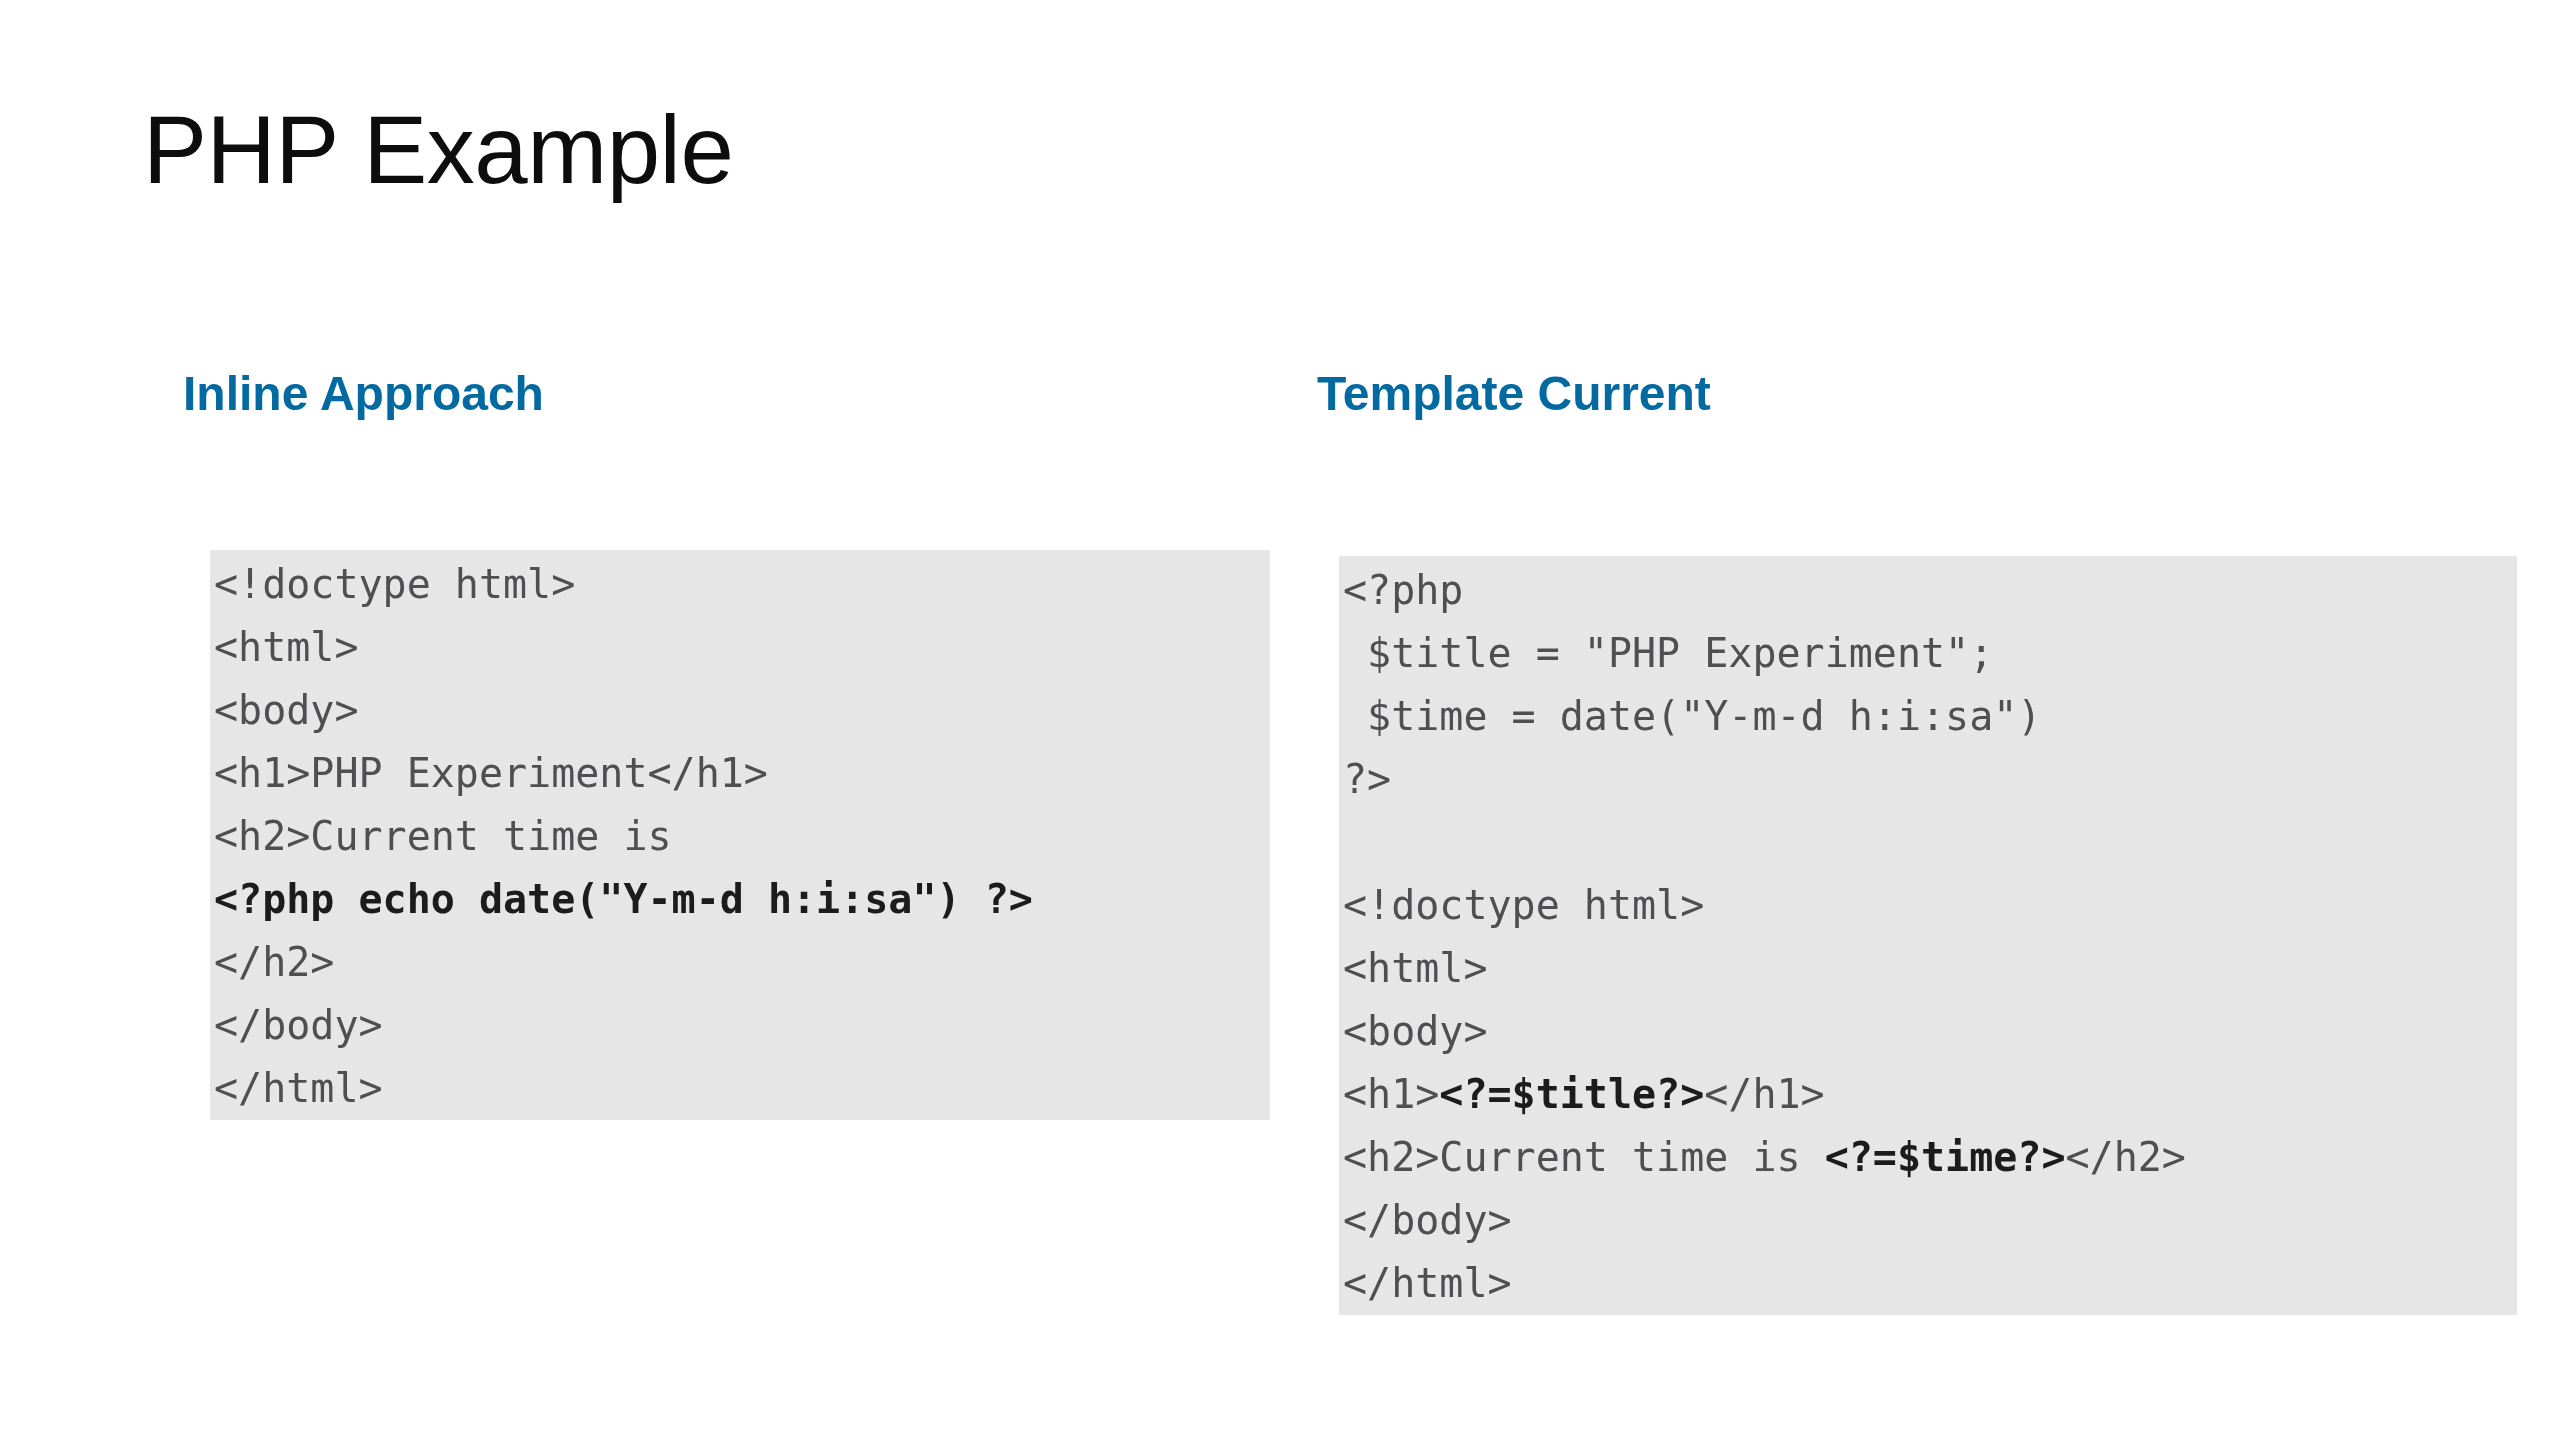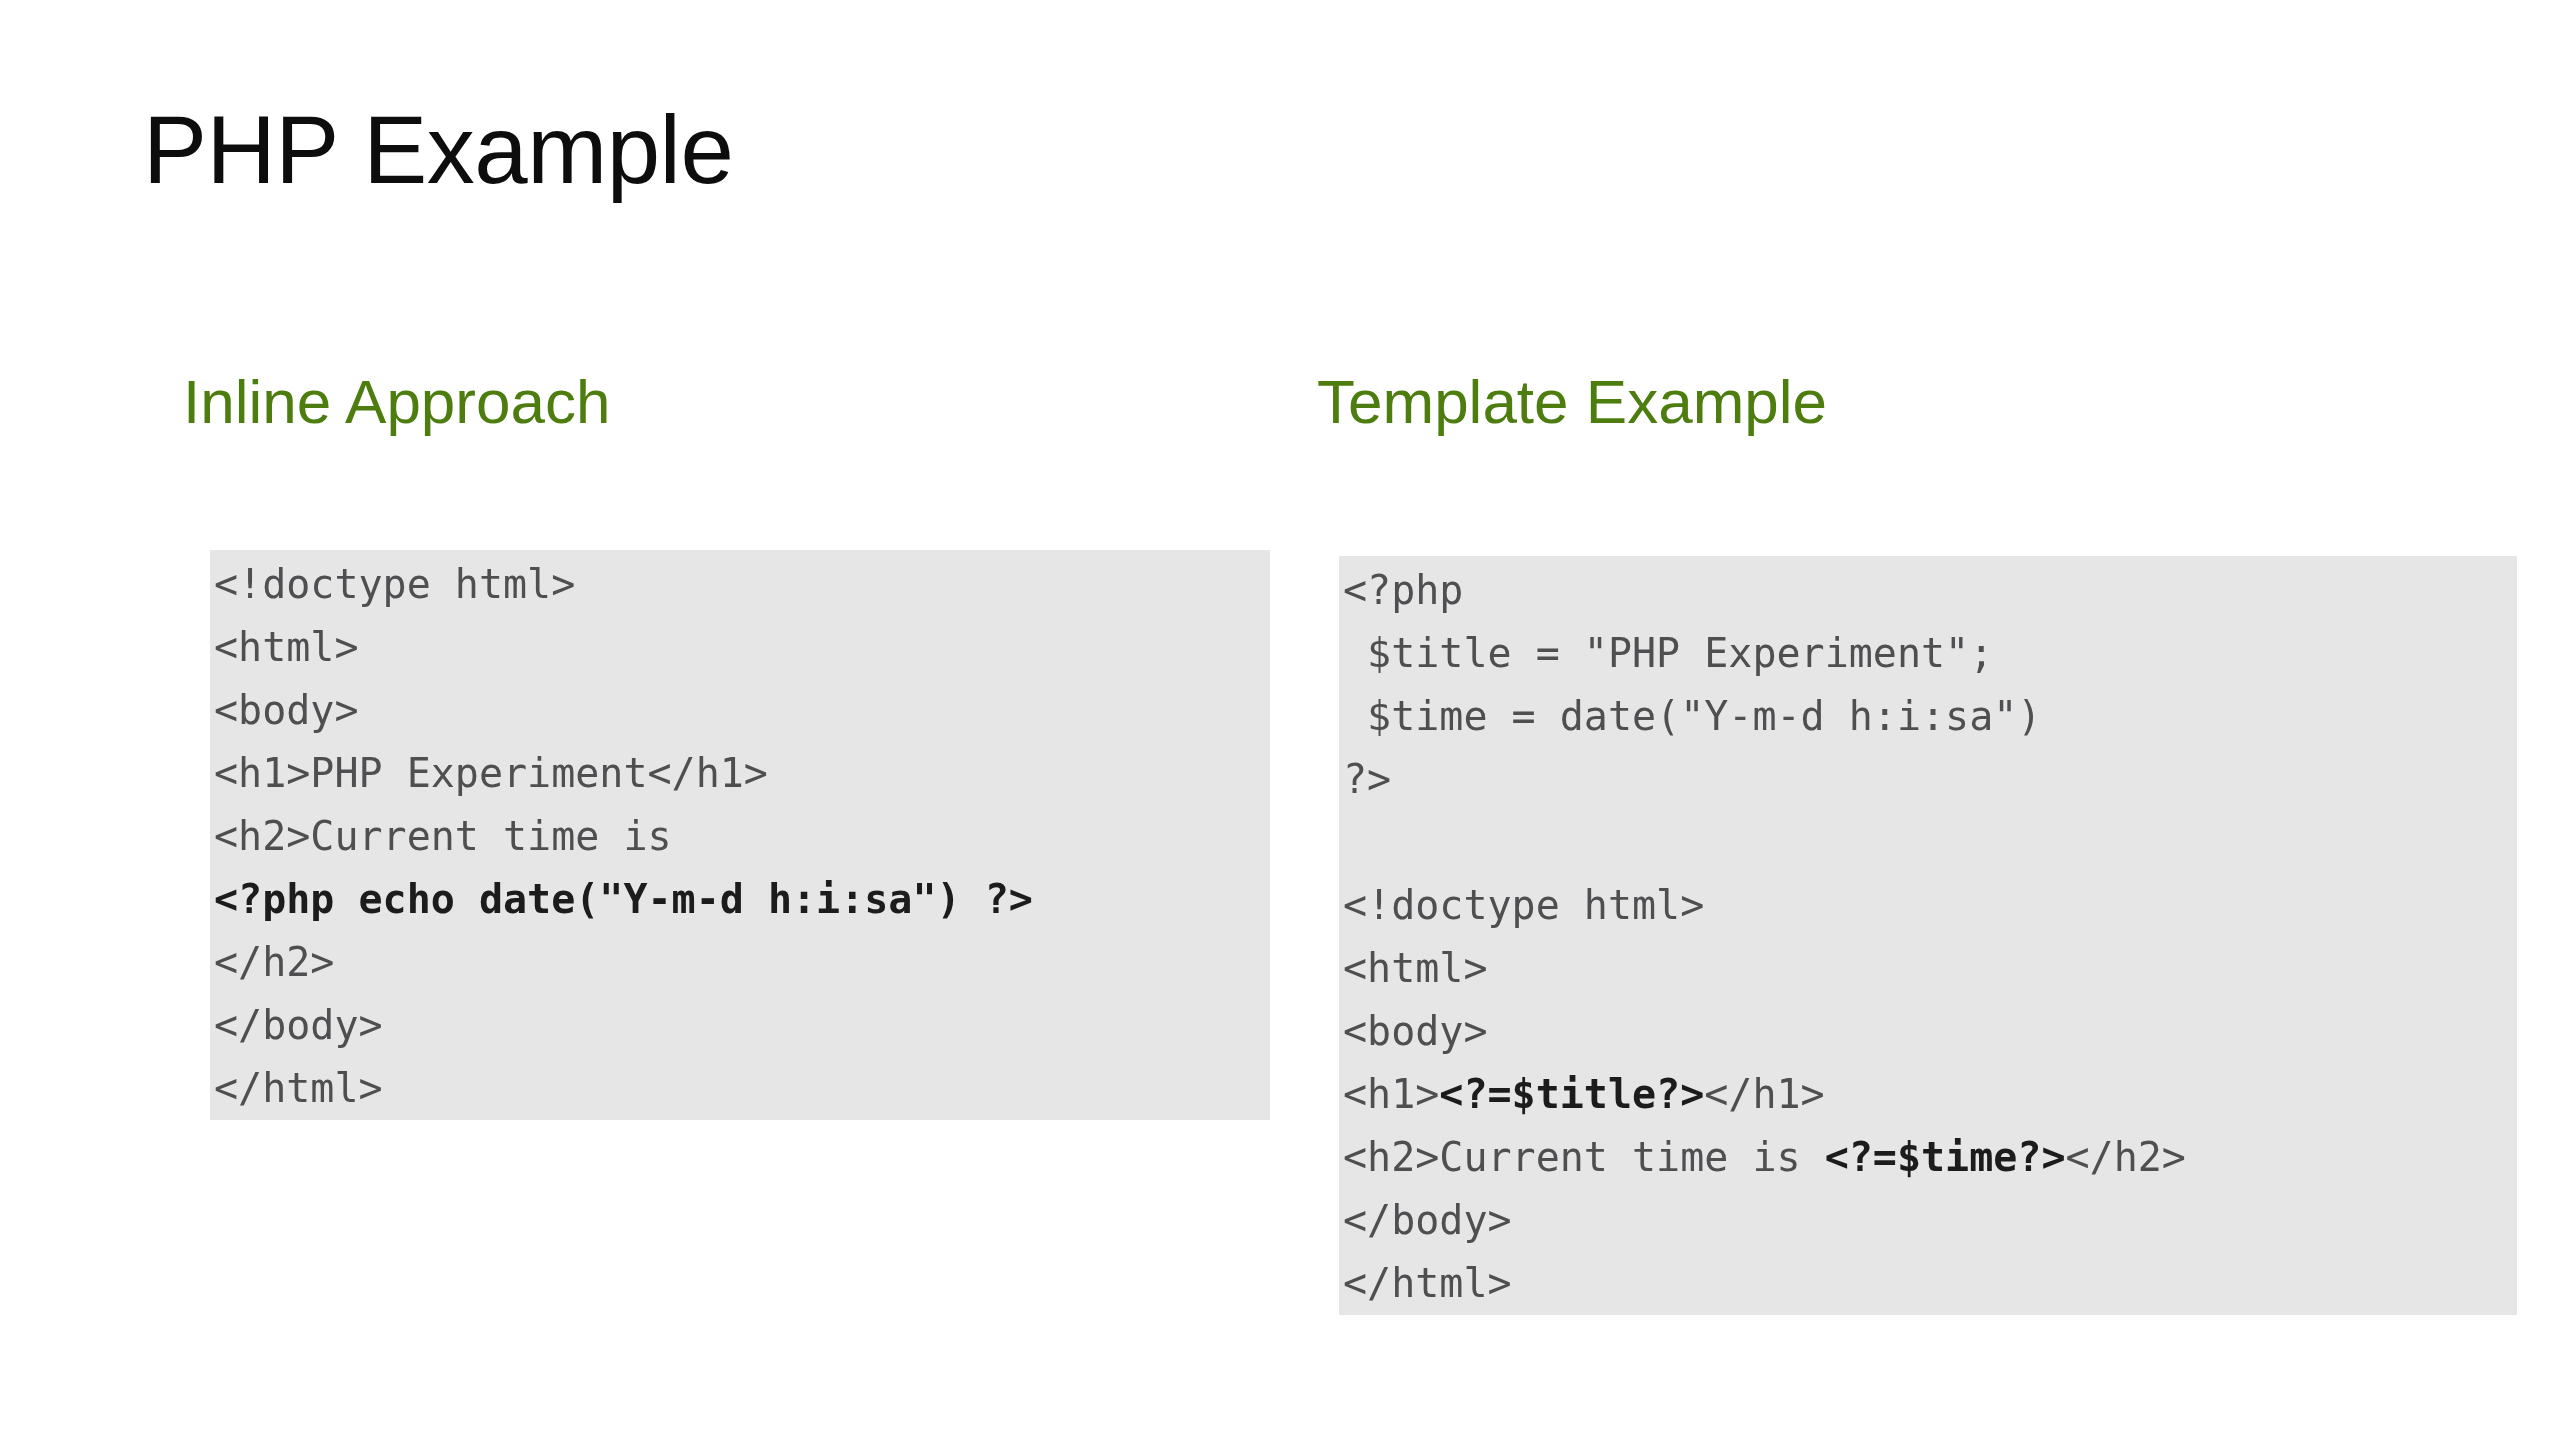--- a/index.html
+++ b/index.html
@@ -37,23 +37,23 @@
   .column {
     position: absolute;
     top: 0;
   }
   .column-left  { left: 0; }
   .column-right { left: 0; }
 
   .column-heading {
     position: absolute;
     font-family: "Liberation Sans", sans-serif;
-    font-size: 62px;
-    font-weight: 400;
-    color: #4d7c0f;
+    font-size: 48px;
+    font-weight: 700;
+    color: #0369a1;
     white-space: nowrap;
     line-height: 1.1;
   }
   .heading-left  { left: 183px;  top: 368px; }
   .heading-right { left: 1317px; top: 368px; }
 
   .code-block {
     position: absolute;
     background: #e6e6e6;
     font-family: "DejaVu Sans Mono", monospace;
@@ -98,17 +98,17 @@
 <div class="slide">
 
   <div class="slide-title">PHP Example</div>
 
   <div class="column column-left">
     <div class="column-heading heading-left">Inline Approach</div>
     <pre class="code-block code-left" id="code-left"><span class="code-line"><span class="tok">&lt;!doctype html&gt;</span></span><span class="code-line"><span class="tok">&lt;html&gt;</span></span><span class="code-line"><span class="tok">&lt;body&gt;</span></span><span class="code-line"><span class="tok">&lt;h1&gt;PHP Experiment&lt;/h1&gt;</span></span><span class="code-line"><span class="tok">&lt;h2&gt;Current time is</span></span><span class="code-line"><span class="tok bold">&lt;?php echo date("Y-m-d h:i:sa") ?&gt;</span></span><span class="code-line"><span class="tok">&lt;/h2&gt;</span></span><span class="code-line"><span class="tok">&lt;/body&gt;</span></span><span class="code-line"><span class="tok">&lt;/html&gt;</span></span></pre>
   </div>
 
   <div class="column column-right">
-    <div class="column-heading heading-right">Template Example</div>
+    <div class="column-heading heading-right">Template Current</div>
     <pre class="code-block code-right" id="code-right"><span class="code-line"><span class="tok">&lt;?php</span></span><span class="code-line"><span class="tok"> $title = "PHP Experiment";</span></span><span class="code-line"><span class="tok"> $time = date("Y-m-d h:i:sa")</span></span><span class="code-line"><span class="tok">?&gt;</span></span><span class="code-line blank"><span class="tok"> </span></span><span class="code-line"><span class="tok">&lt;!doctype html&gt;</span></span><span class="code-line"><span class="tok">&lt;html&gt;</span></span><span class="code-line"><span class="tok">&lt;body&gt;</span></span><span class="code-line"><span class="tok">&lt;h1&gt;</span><span class="tok bold">&lt;?=$title?&gt;</span><span class="tok">&lt;/h1&gt;</span></span><span class="code-line"><span class="tok">&lt;h2&gt;Current time is </span><span class="tok bold">&lt;?=$time?&gt;</span><span class="tok">&lt;/h2&gt;</span></span><span class="code-line"><span class="tok">&lt;/body&gt;</span></span><span class="code-line"><span class="tok">&lt;/html&gt;</span></span></pre>
   </div>
 
 </div>
 
 </body></html>

